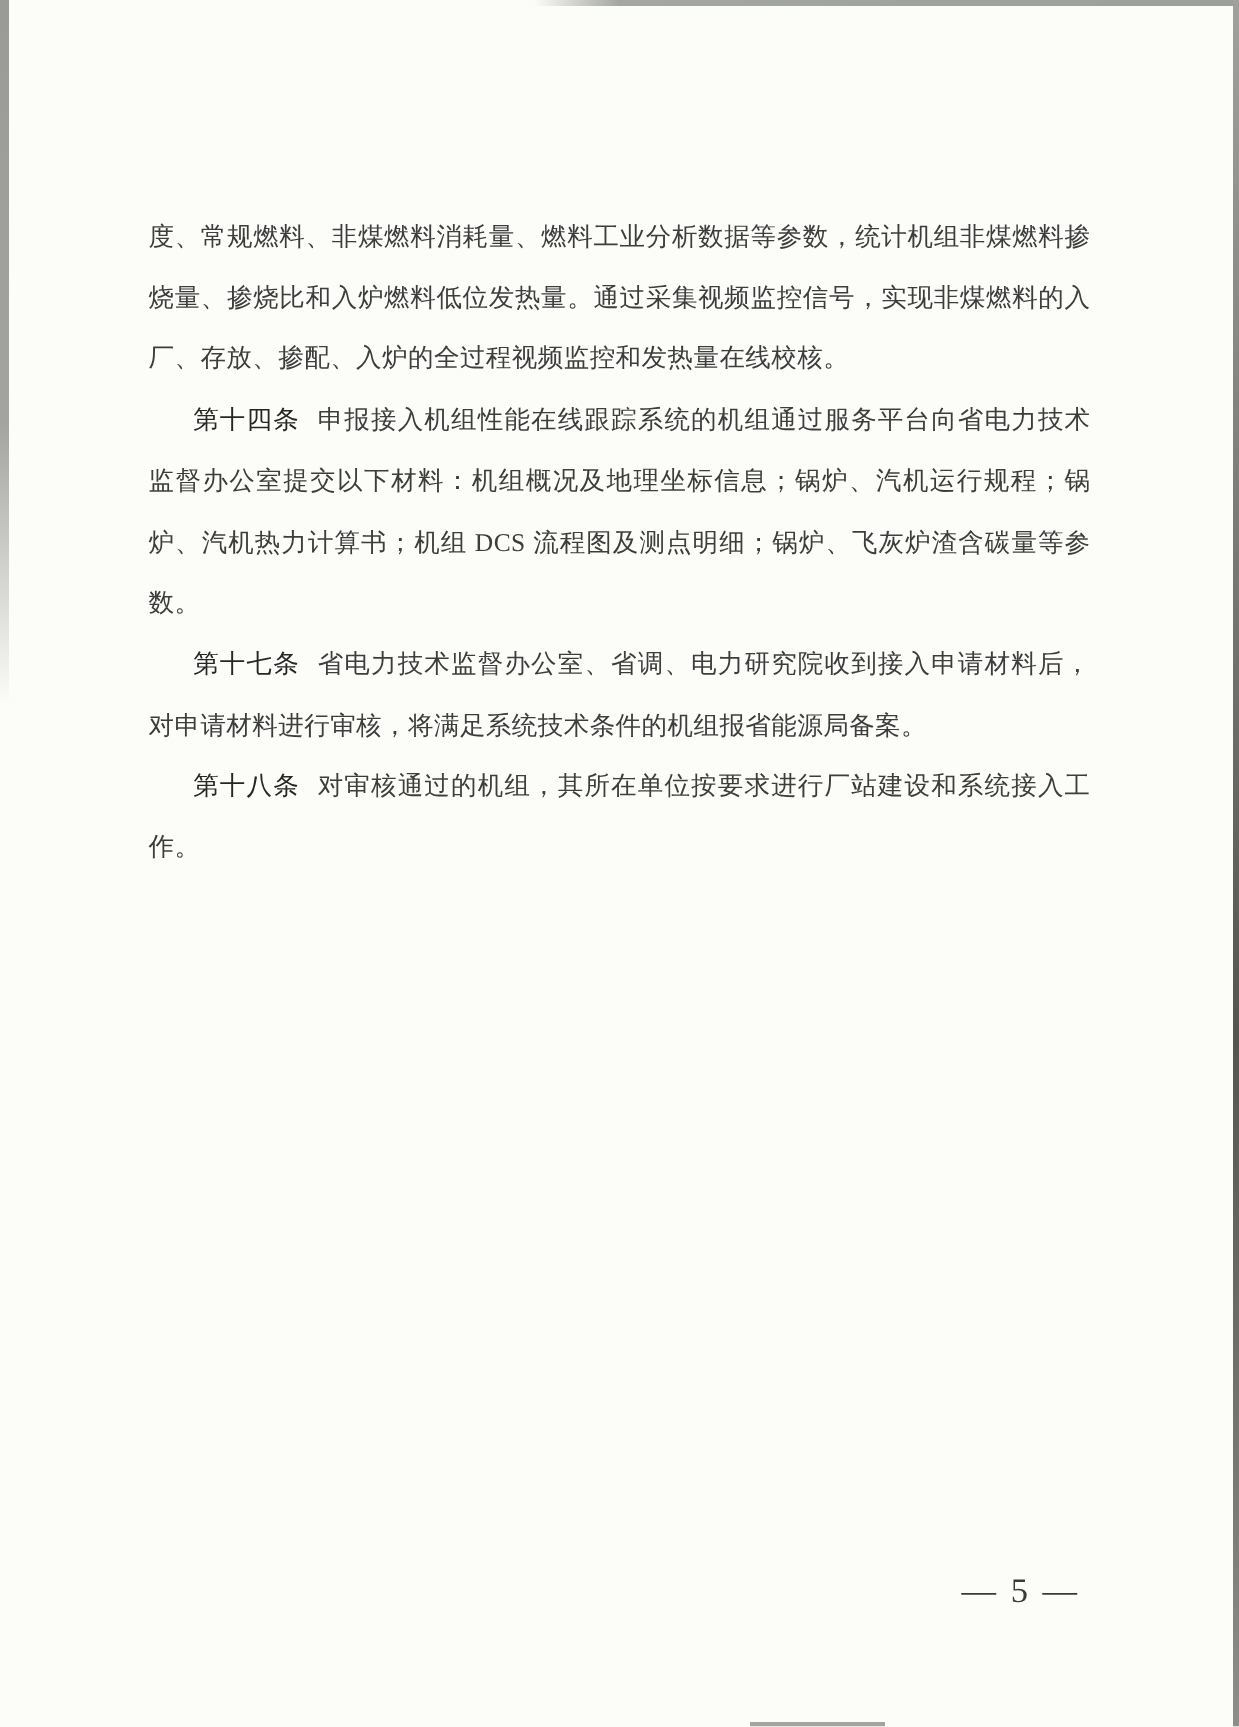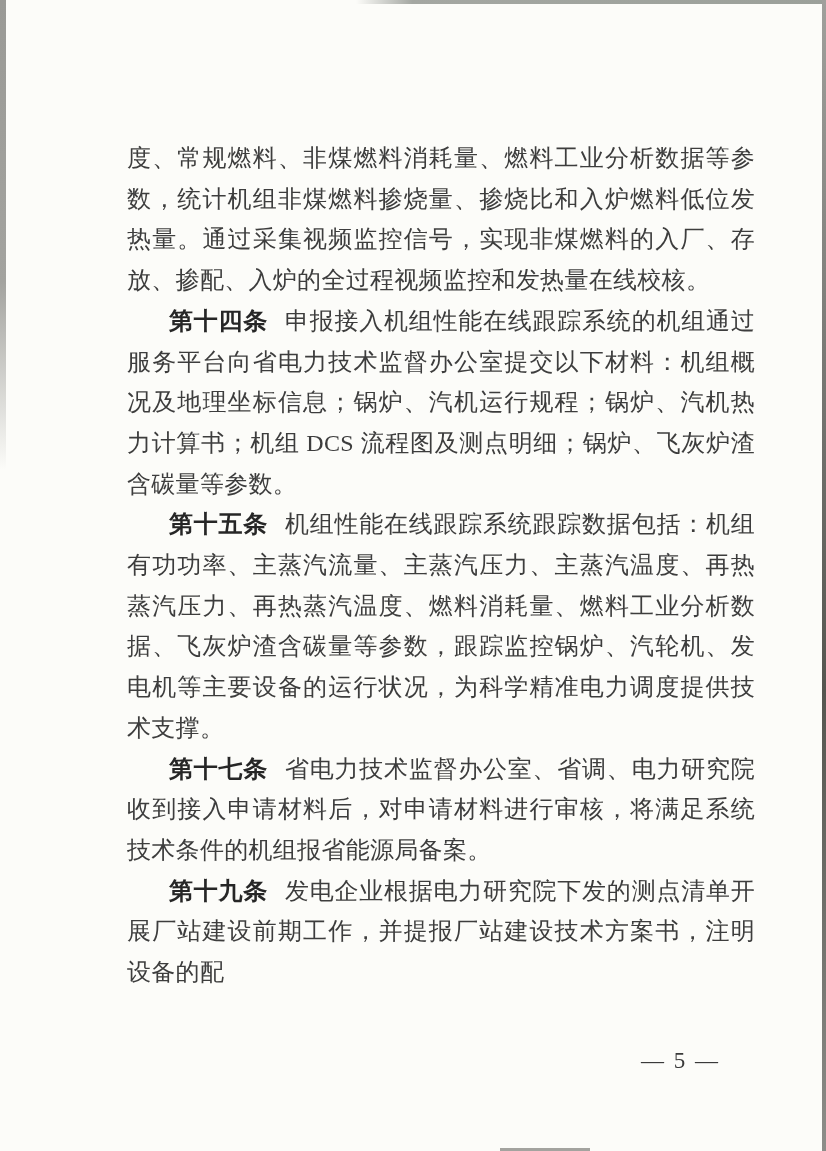--- a/index.html
+++ b/index.html
@@ -30,32 +30,31 @@
     background: linear-gradient(to bottom, #a0a09c 0%, #6e6e6a 40%, #55554f 60%, #8d8d89 100%);
   }
   .edge-bottom {
     position: absolute; bottom: 0; left: 500px; width: 90px; height: 3px;
     background: rgba(90,90,86,0.55);
   }
   .text-block {
     position: absolute;
     left: 99px; top: 138px;
     width: 628px;
-    font-size: 24px;
+    font-size: 17px;
     line-height: 40.7px;
     color: #3d3d3d;
     text-align: justify;
     text-align-last: left;
     letter-spacing: 0.3px;
-    margin-left: 28px;
   }
   .para { margin: 0; }
   .para.indent { text-indent: 1.75em; }
   .article-num {
-    font-weight: 700;
+    font-weight: 400;
     color: #262626;
     margin-right: 0.7em;
   }
   .article-num:empty { margin-right: 0; display: none; }
   .page-footer {
     position: absolute;
     top: 1048px; right: 106px;
     font-size: 23px;
     letter-spacing: 2px;
     color: #3a3a3a;
@@ -70,25 +69,24 @@
   <div class="edge-top"></div>
   <div class="edge-right"></div>
   <div class="edge-bottom"></div>
 
   <div class="text-block">
 
     <p class="para"><span>度、常规燃料、非煤燃料消耗量、燃料工业分析数据等参数，统计机组非煤燃料掺烧量、掺烧比和入炉燃料低位发热量。通过采集视频监控信号，实现非煤燃料的入厂、存放、掺配、入炉的全过程视频监控和发热量在线校核。</span></p>
 
     <p class="para indent"><span class="article-num">第十四条</span><span>申报接入机组性能在线跟踪系统的机组通过服务平台向省电力技术监督办公室提交以下材料：机组概况及地理坐标信息；锅炉、汽机运行规程；锅炉、汽机热力计算书；机组 DCS 流程图及测点明细；锅炉、飞灰炉渣含碳量等参数。</span></p>
 
-    <p class="para indent"><span class="article-num">第十五条</span><span>机组性能在线跟踪系统跟踪数据包括：机组有功功率、主蒸汽流量、主蒸汽压力、主蒸汽温度、再热蒸汽压力、再热蒸汽温度、燃料消耗量、燃料工业分析数据、飞灰炉渣含碳量等参数，跟踪监控锅炉、汽轮机、发电机等主要设备的运行状况，为科学精准电力调度提供技术支撑。</span></p>
 
 
     <p class="para indent"><span class="article-num">第十七条</span><span>省电力技术监督办公室、省调、电力研究院收到接入申请材料后，对申请材料进行审核，将满足系统技术条件的机组报省能源局备案。</span></p>
 
+    <p class="para indent"><span class="article-num">第十八条</span><span>对审核通过的机组，其所在单位按要求进行厂站建设和系统接入工作。</span></p>
 
-    <p class="para indent"><span class="article-num">第十九条</span><span>发电企业根据电力研究院下发的测点清单开展厂站建设前期工作，并提报厂站建设技术方案书，注明设备的配</span></p>
 
   </div>
 
   <div class="page-footer">— 5 —</div>
 
 </div>
 
 </body></html>

